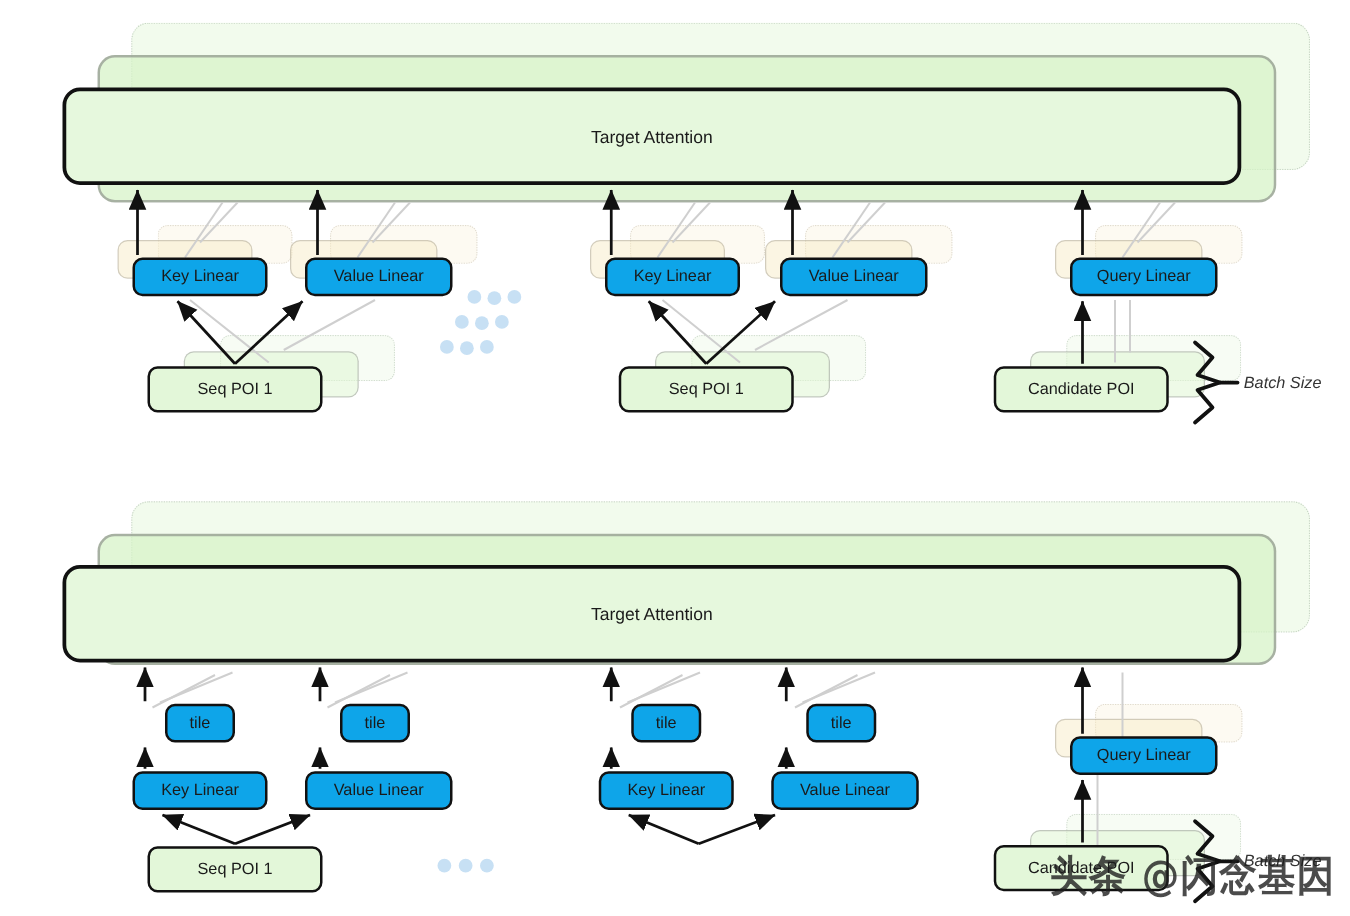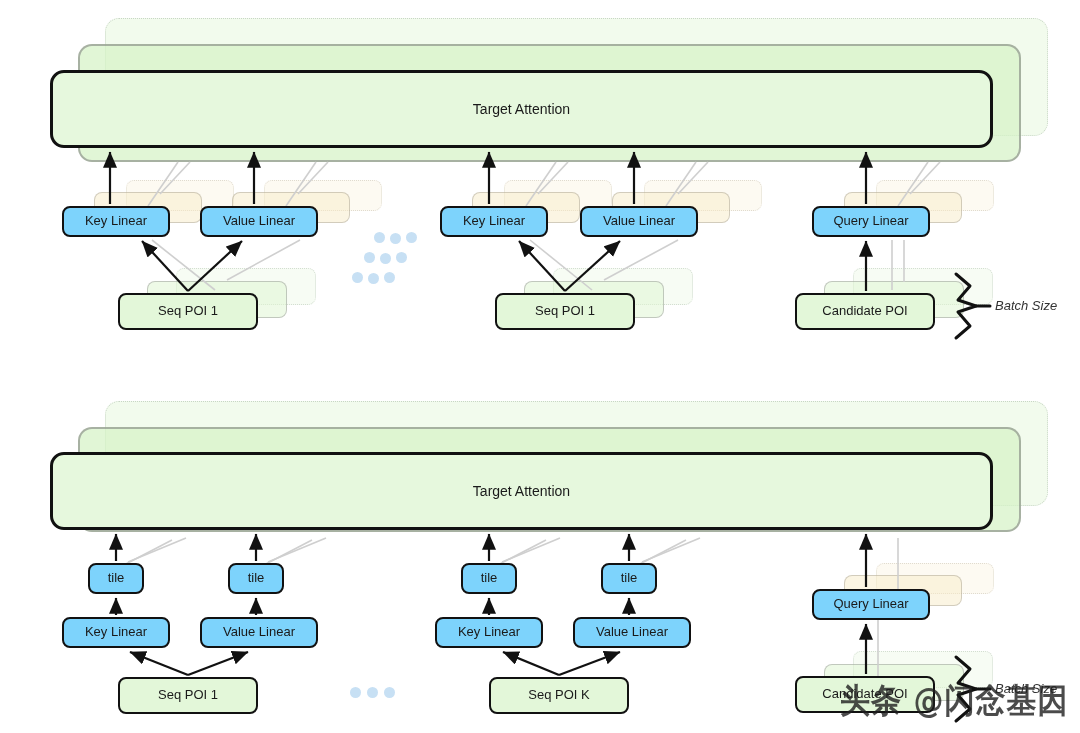--- a/index.html
+++ b/index.html
@@ -31,21 +31,22 @@
     color: #1a1a1a;
     text-align: center;
     line-height: 1.1;
     white-space: nowrap;
     z-index: 30;
   }
   .node.green {
     background: #e3f7d9;
   }
   .node.cream {
-    background: #7dd3fc;
+    background: #0ea5e9;
+    margin-left: 44px;
   }
 
   
   .panel {
     position: absolute;
     box-sizing: border-box;
     border: 3px solid #111111;
     border-radius: 14px;
     background: #e6f8dd;
     display: flex;
@@ -339,23 +340,20 @@
   </div>
   <div class="node cream" style="left:601px; top:563px; width:56px; height:31px;">
     <span>tile</span>
   </div>
   <div class="node cream" style="left:435px; top:617px; width:108px; height:31px;">
     <span>Key Linear</span>
   </div>
   <div class="node cream" style="left:573px; top:617px; width:118px; height:31px;">
     <span>Value Linear</span>
   </div>
-  <div class="node green" style="left:489px; top:677px; width:140px; height:37px;">
-    <span>Seq POI K</span>
-  </div>
 
   <div class="node cream" style="left:812px; top:589px; width:118px; height:31px;">
     <span>Query Linear</span>
   </div>
   <div class="node green" style="left:795px; top:676px; width:140px; height:37px;">
     <span>Candidate POI</span>
   </div>
 
   <svg class="wires" viewBox="0 0 1080 733">
     <g stroke="#111111" stroke-width="2.2" fill="none" marker-end="url(#ah)">

